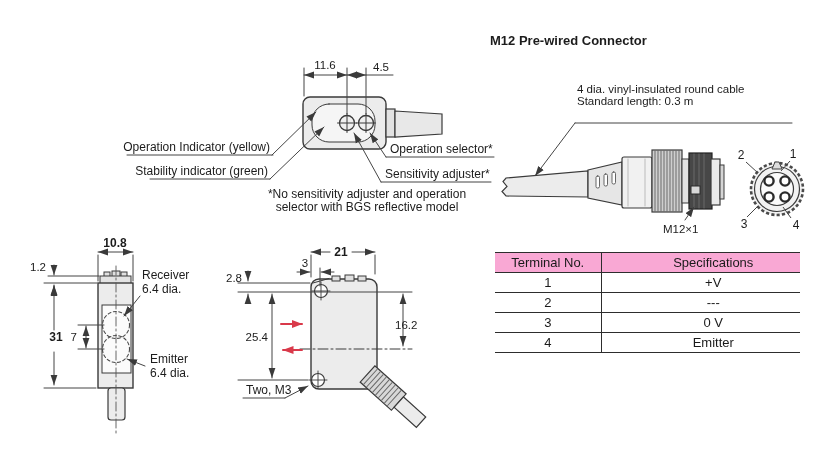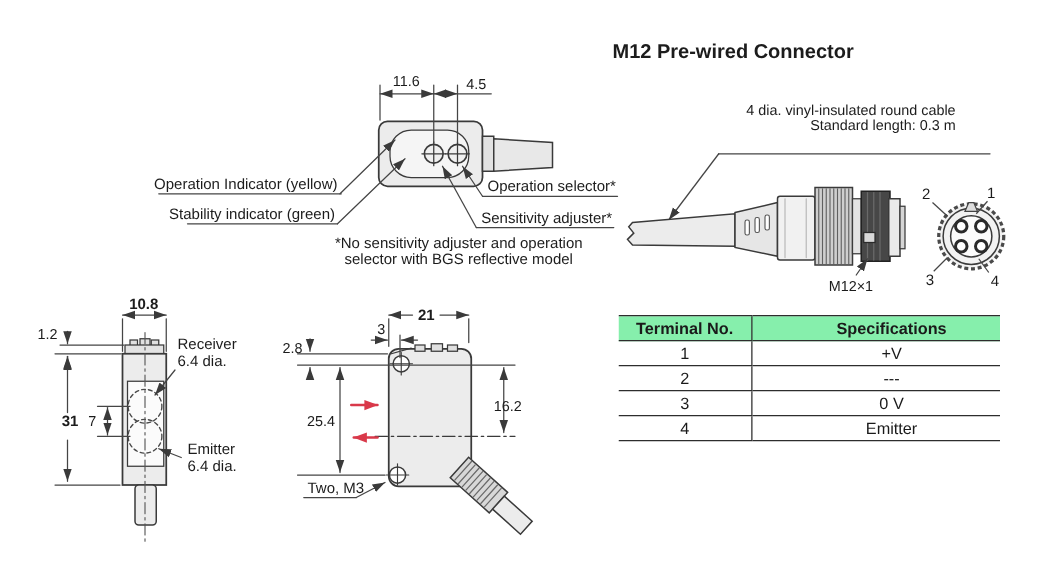--- a/index.html
+++ b/index.html
@@ -1,25 +1,25 @@
 <!DOCTYPE html>
 <html><head>
 <meta charset="utf-8">
 <style>
   html,body{margin:0;padding:0;background:#fff;}
   .stage{position:relative;width:835px;height:457px;background:#ffffff;
          font-family:"Liberation Sans",sans-serif;overflow:hidden;}
   .stage svg{position:absolute;left:0;top:0;}
-  .hd{position:absolute;left:490px;font-weight:bold;font-size:16px;color:#1c1c1c;white-space:nowrap;}
-  .note{position:absolute;left:597px;top:83px;font-size:11.5px;line-height:12.4px;color:#1c1c1c;white-space:nowrap;text-align:right;}
+  .hd{position:absolute;left:490px;font-weight:bold;font-size:13px;color:#1c1c1c;white-space:nowrap;}
+  .note{position:absolute;left:577px;top:83px;font-size:11.5px;line-height:12.4px;color:#1c1c1c;white-space:nowrap;}
   .tblwrap{position:absolute;left:495px;top:252px;}
   table.term{border-collapse:collapse;table-layout:fixed;width:305px;}
   table.term th,table.term td{border-bottom:1.8px solid #2d2d2d;text-align:center;
       font-size:13px;color:#1a1a1a;padding:0;height:19px;line-height:19px;white-space:nowrap;}
-  table.term th{background:#86efac;border-top:1.8px solid #2d2d2d;font-weight:bold;margin-left:24px;}
+  table.term th{background:#f9a8d4;border-top:1.8px solid #2d2d2d;font-weight:normal;margin-left:24px;}
   table.term th+th,table.term td+td{border-left:1.7px solid #2d2d2d;padding-left:25px;}
   
   text{font-family:"Liberation Sans",sans-serif;fill:#1c1c1c;}
   .d{font-size:11.5px;}
   .db{font-size:12px;font-weight:bold;}
   .lab{font-size:12px;}
 </style>
 </head>
 <body>
 

